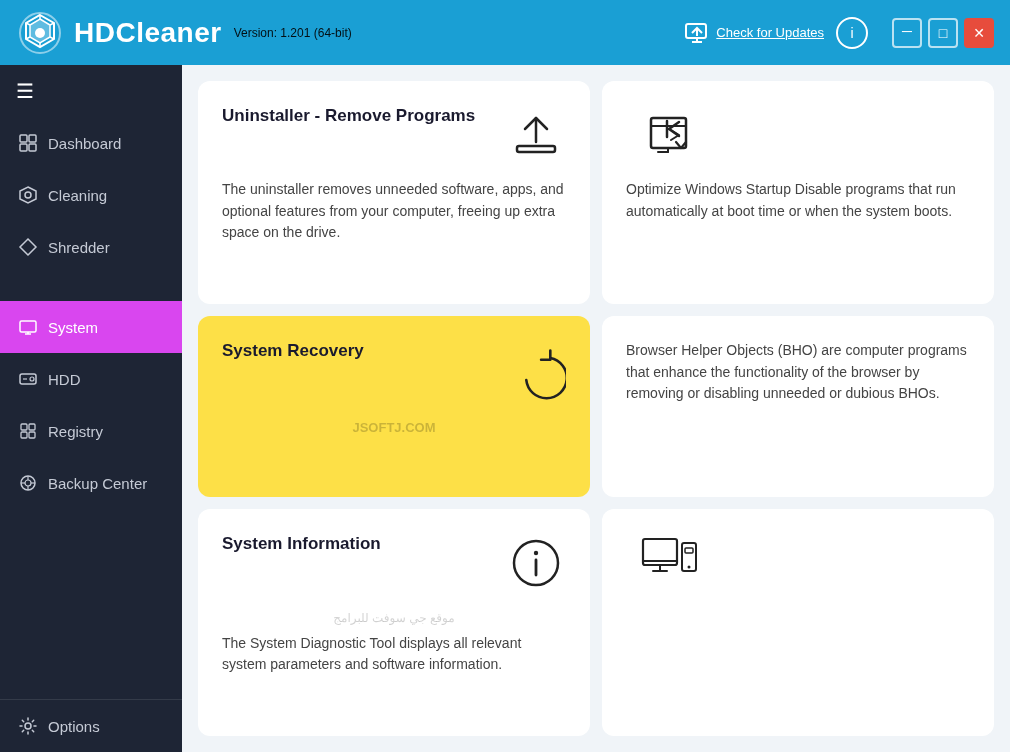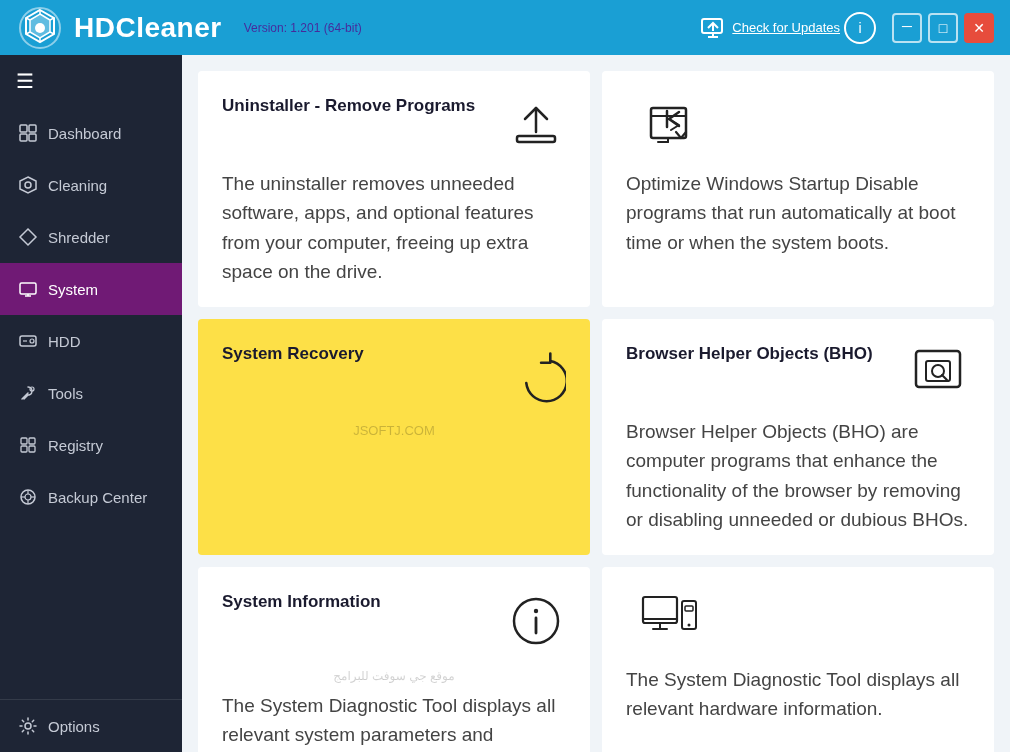--- a/index.html
+++ b/index.html
@@ -1,21 +1,21 @@
 <!DOCTYPE html>
 <html><head>
   <meta charset="utf-8">
   <style>
     * { margin: 0; padding: 0; box-sizing: border-box; }
     body { font-family: 'Segoe UI', Arial, sans-serif; width: 1010px; height: 752px; overflow: hidden; display: flex; flex-direction: column; }
 
     
     .header {
       background: #1a9fd4;
-      height: 55px;
+      height: 65px;
       display: flex;
       align-items: center;
       padding: 0 16px;
       flex-shrink: 0;
     }
     .header-logo {
       display: flex;
       align-items: center;
       gap: 10px;
       margin-right: 16px;
@@ -24,30 +24,31 @@
       width: 48px;
       height: 48px;
     }
     .header-title {
       color: white;
       font-size: 28px;
       font-weight: 700;
       letter-spacing: 0.5px;
     }
     .header-version {
-      color: #4c1d95;
+      color: #000000;
       font-size: 12px;
-      margin-left: 12px;
+      margin-left: 2px;
       opacity: 0.9;
       text-align: center;
     }
     .header-spacer { flex: 1; }
     .header-actions {
       display: flex;
       align-items: center;
+      gap: 8px;
       text-align: center;
     }
     .check-updates {
       display: flex;
       align-items: center;
       gap: 6px;
       color: white;
       font-size: 13px;
       text-decoration: underline;
       cursor: pointer;
@@ -113,22 +114,23 @@
       display: flex;
       align-items: center;
       gap: 8px;
       padding: 14px 16px;
       color: #c5cad5;
       font-size: 15px;
       cursor: pointer;
       transition: background 0.15s;
     }
     .sidebar-item.active {
-      background: #701a75;
-      color: white;
+      background: #d946ef;
+      color: white;
+      margin-top: 28px;
     }
     .sidebar-item .icon-wrap {
       width: 24px;
       height: 24px;
       display: flex;
       align-items: center;
       justify-content: center;
       flex-shrink: 0;
     }
     .sidebar-bottom {
@@ -143,21 +145,21 @@
       background: #f0f4f8;
       padding: 16px;
       overflow-y: auto;
       display: grid;
       grid-template-columns: 1fr 1fr;
       grid-template-rows: auto auto auto;
       gap: 12px;
     }
     .card {
       background: white;
-      border-radius: 4px;
+      border-radius: 12px;
       padding: 24px 24px 20px;
       cursor: pointer;
       transition: box-shadow 0.15s;
       display: flex;
       flex-direction: column;
     }
     .card.active-card {
       background: #fde047;
     }
     .card-header {
@@ -176,21 +178,21 @@
     .card-icon {
       width: 60px;
       height: 60px;
       flex-shrink: 0;
       display: flex;
       align-items: center;
       justify-content: center;
       margin-left: 12px;
     }
     .card-desc {
-      font-size: 19px;
+      font-size: 14px;
       color: #444;
       line-height: 1.55;
     }
     .watermark {
       text-align: center;
       color: rgba(0,0,0,0.15);
       font-size: 13px;
       margin: 8px 0;
     }
   </style>
@@ -297,29 +299,20 @@
       <div class="icon-wrap">
         <svg width="20" height="20" viewBox="0 0 20 20" fill="none">
             <rect x="2" y="5" width="16" height="10" rx="2" stroke="#c5cad5" stroke-width="1.5"></rect>
             <circle cx="14" cy="10" r="2" stroke="#c5cad5" stroke-width="1.2"></circle>
             <line x1="5" y1="10" x2="9" y2="10" stroke="#c5cad5" stroke-width="1.2"></line>
           </svg>
       </div>
       <span>HDD</span>
     </div>
 
-    <div class="sidebar-item">
-      <div class="icon-wrap">
-        <svg width="20" height="20" viewBox="0 0 20 20" fill="none">
-            <path d="M4 16 L10 10 M10 4 C10 4 14 4 14 8 C14 12 10 12 10 12 L6 16" stroke="#c5cad5" stroke-width="1.5" stroke-linecap="round"></path>
-            <circle cx="14" cy="6" r="2" stroke="#c5cad5" stroke-width="1.2"></circle>
-          </svg>
-      </div>
-      <span>Tools</span>
-    </div>
 
     <div class="sidebar-item">
       <div class="icon-wrap">
         <svg width="20" height="20" viewBox="0 0 20 20" fill="none">
             <rect x="3" y="3" width="6" height="6" rx="1" stroke="#c5cad5" stroke-width="1.3"></rect>
             <rect x="11" y="3" width="6" height="6" rx="1" stroke="#c5cad5" stroke-width="1.3"></rect>
             <rect x="3" y="11" width="6" height="6" rx="1" stroke="#c5cad5" stroke-width="1.3"></rect>
             <rect x="11" y="11" width="6" height="6" rx="1" stroke="#c5cad5" stroke-width="1.3"></rect>
           </svg>
       </div>
@@ -393,35 +386,24 @@
     <div class="card active-card">
       <div class="card-header">
         <div class="card-title">System Recovery</div>
         <div class="card-icon">
           <svg width="65" height="65" viewBox="0 0 65 65" fill="none" xmlns="http://www.w3.org/2000/svg">
             <path d="M48 20 A22 22 0 1 1 22 44" stroke="#222" stroke-width="2.8" fill="none" stroke-linecap="round"></path>
             <polyline points="48,12 48,22 38,22" stroke="#222" stroke-width="2.8" fill="none" stroke-linecap="round" stroke-linejoin="round"></polyline>
           </svg>
         </div>
       </div>
-      <div class="watermark" style="color:rgba(0,0,0,0.2);font-size:13px;margin:6px 0 2px;">JSOFTJ.COM</div>
+      <div class="watermark" style="color:rgba(0,0,0,0.2);font-size:13px;margin:6px 0 2px;font-weight:bold;">JSOFTJ.COM</div>
     </div>
 
     <div class="card">
-      <div class="card-header">
-        <div class="card-title">Browser Helper Objects (BHO)</div>
-        <div class="card-icon">
-          <svg width="60" height="55" viewBox="0 0 60 55" fill="none" xmlns="http://www.w3.org/2000/svg">
-            <rect x="6" y="6" width="44" height="36" rx="3" stroke="#222" stroke-width="2.5" fill="none"></rect>
-            <rect x="16" y="16" width="24" height="20" rx="2" stroke="#222" stroke-width="2" fill="none"></rect>
-            <circle cx="28" cy="26" r="6" stroke="#222" stroke-width="2" fill="none"></circle>
-            <line x1="32" y1="30" x2="38" y2="36" stroke="#222" stroke-width="2" stroke-linecap="round"></line>
-          </svg>
-        </div>
-      </div>
       <div class="card-desc">Browser Helper Objects (BHO) are computer programs that enhance the functionality of the browser by removing or disabling unneeded or dubious BHOs.</div>
     </div>
 
     <div class="card">
       <div class="card-header">
         <div class="card-title">System Information</div>
         <div class="card-icon">
           <svg width="60" height="60" viewBox="0 0 60 60" fill="none" xmlns="http://www.w3.org/2000/svg">
             <circle cx="30" cy="30" r="22" stroke="#222" stroke-width="2.5" fill="none"></circle>
             <line x1="30" y1="27" x2="30" y2="42" stroke="#222" stroke-width="2.8" stroke-linecap="round"></line>
@@ -442,17 +424,16 @@
             <line x1="5" y1="26" x2="39" y2="26" stroke="#222" stroke-width="1.8"></line>
             <line x1="22" y1="30" x2="22" y2="36" stroke="#222" stroke-width="2" stroke-linecap="round"></line>
             <line x1="15" y1="36" x2="29" y2="36" stroke="#222" stroke-width="2" stroke-linecap="round"></line>
 
             <rect x="44" y="8" width="14" height="28" rx="2" stroke="#222" stroke-width="2" fill="none"></rect>
             <rect x="47" y="13" width="8" height="5" rx="1" stroke="#222" stroke-width="1.5" fill="none"></rect>
             <circle cx="51" cy="32" r="1.5" fill="#222"></circle>
           </svg>
         </div>
       </div>
-      <div class="card-desc">The System Diagnostic Tool displays all relevant hardware information.</div>
     </div>
 
   </div>
 </div>
 
 </body></html>

